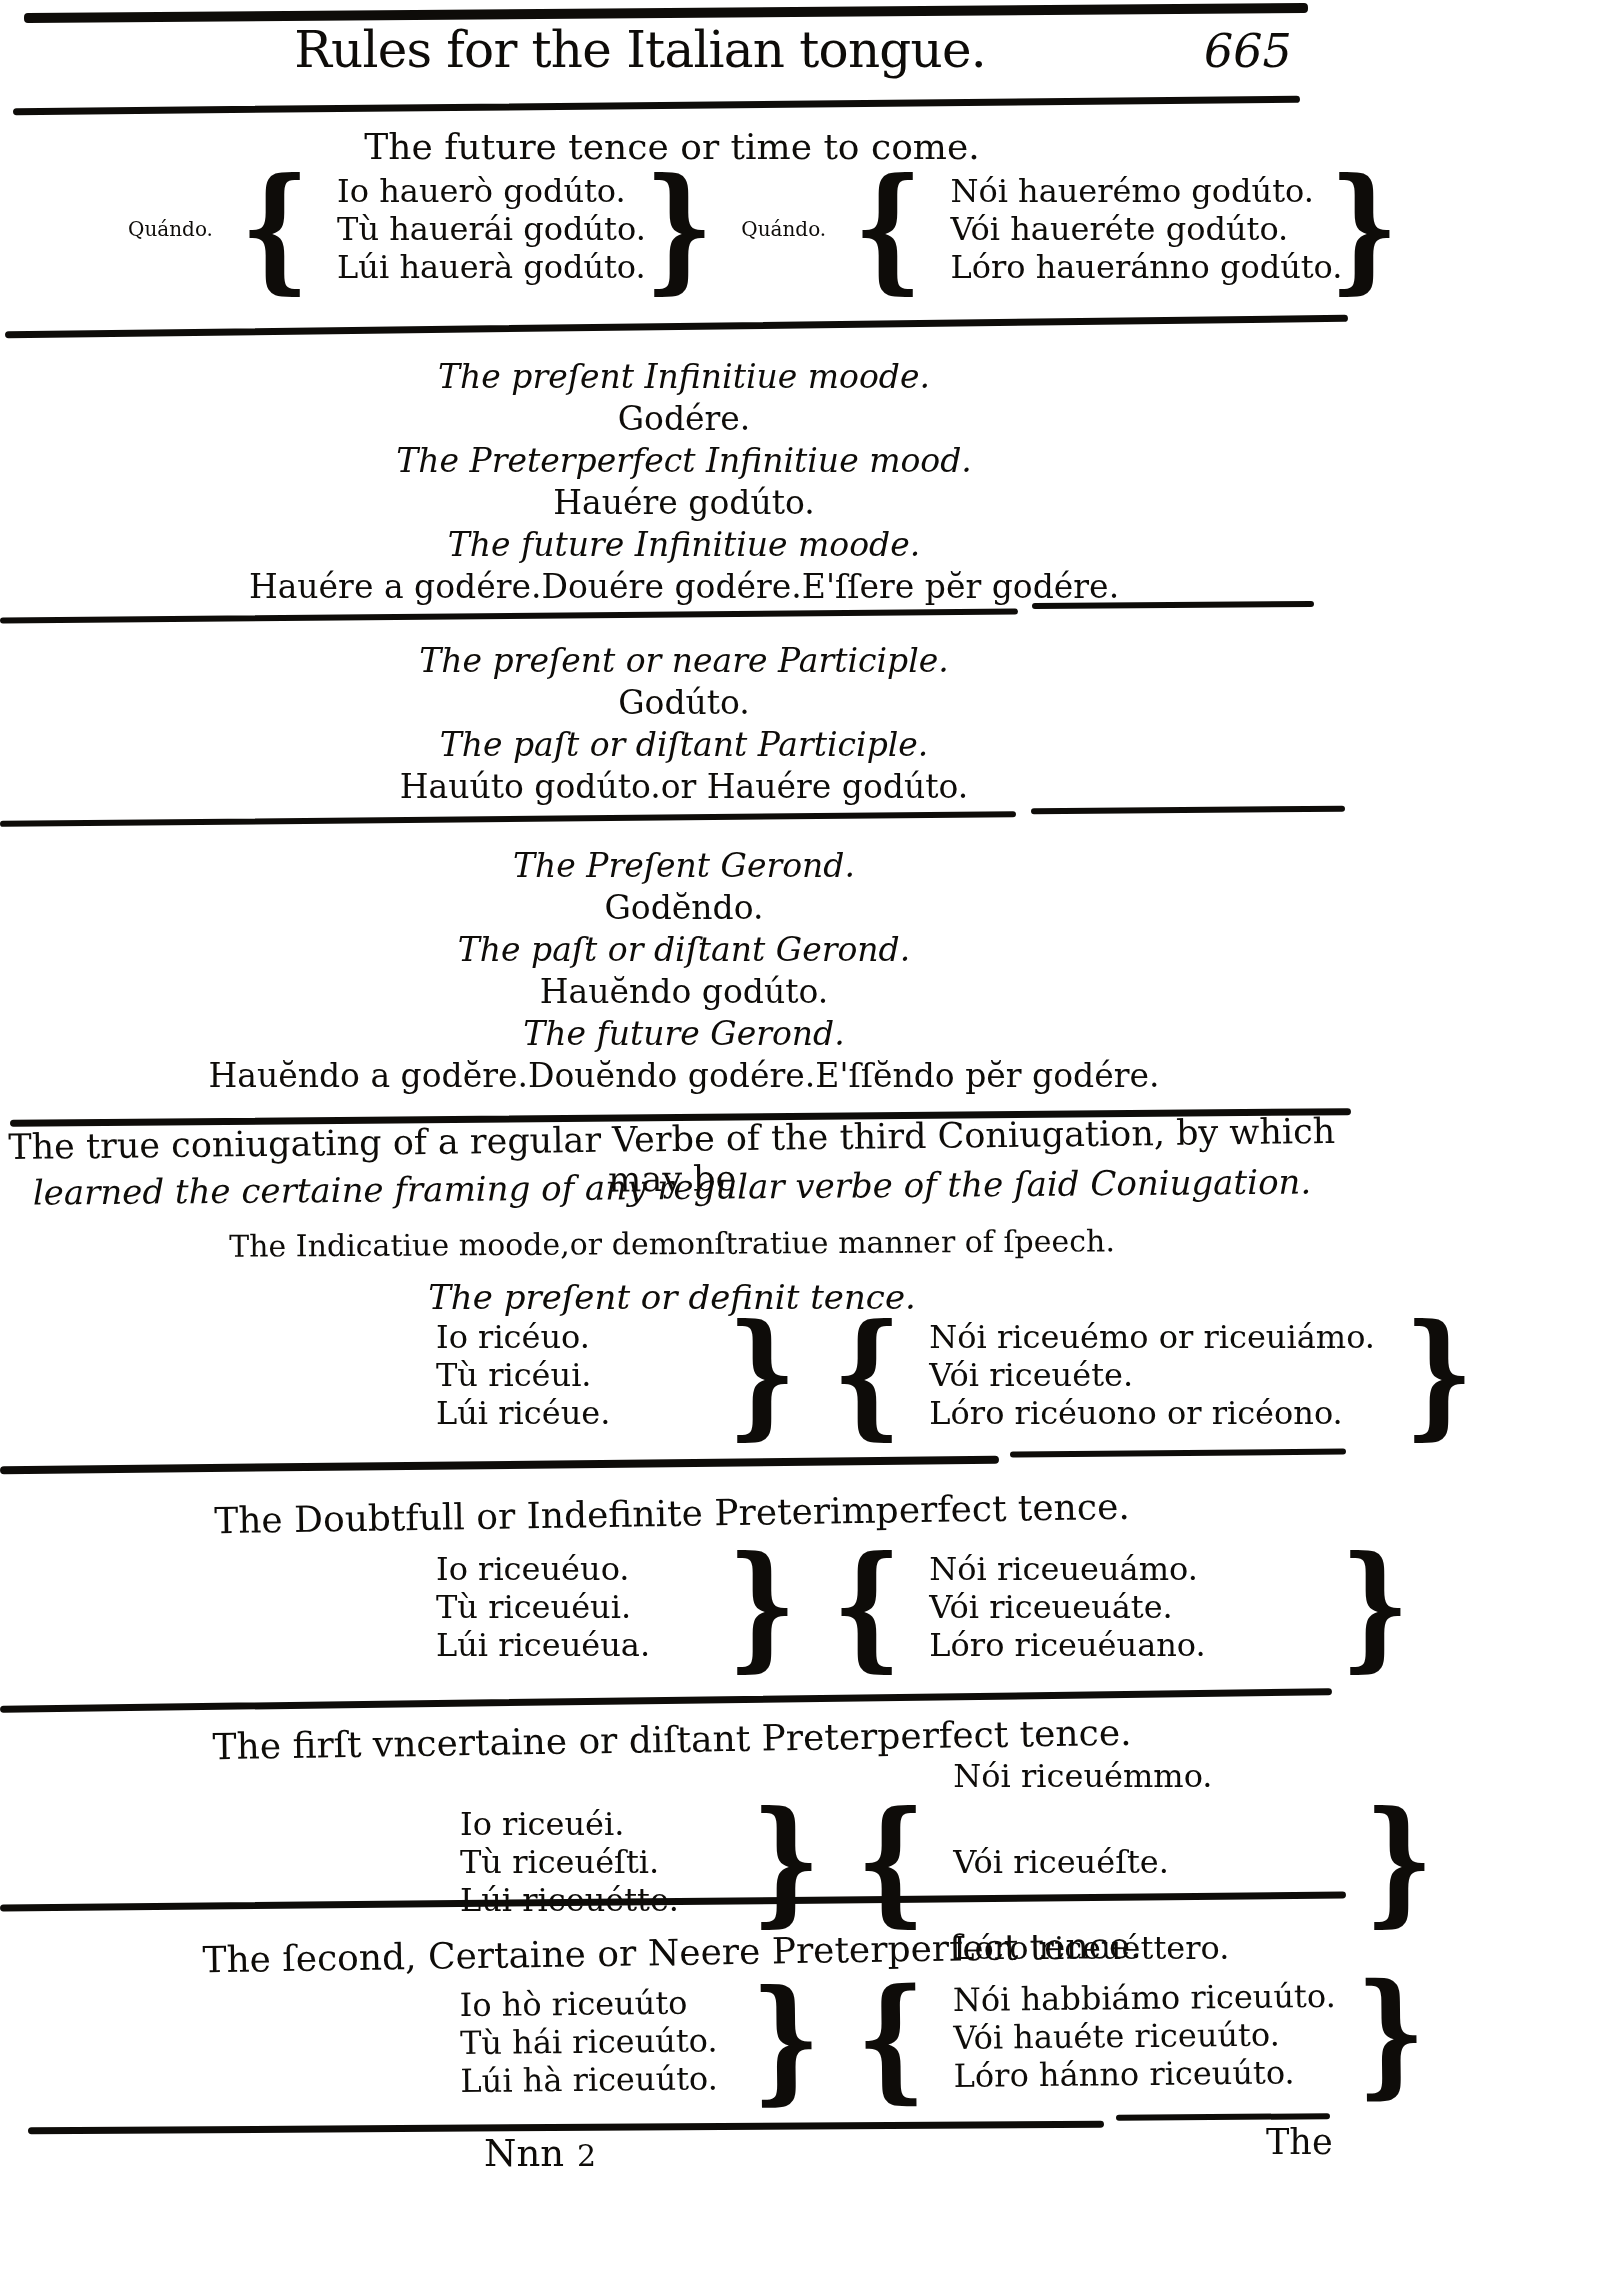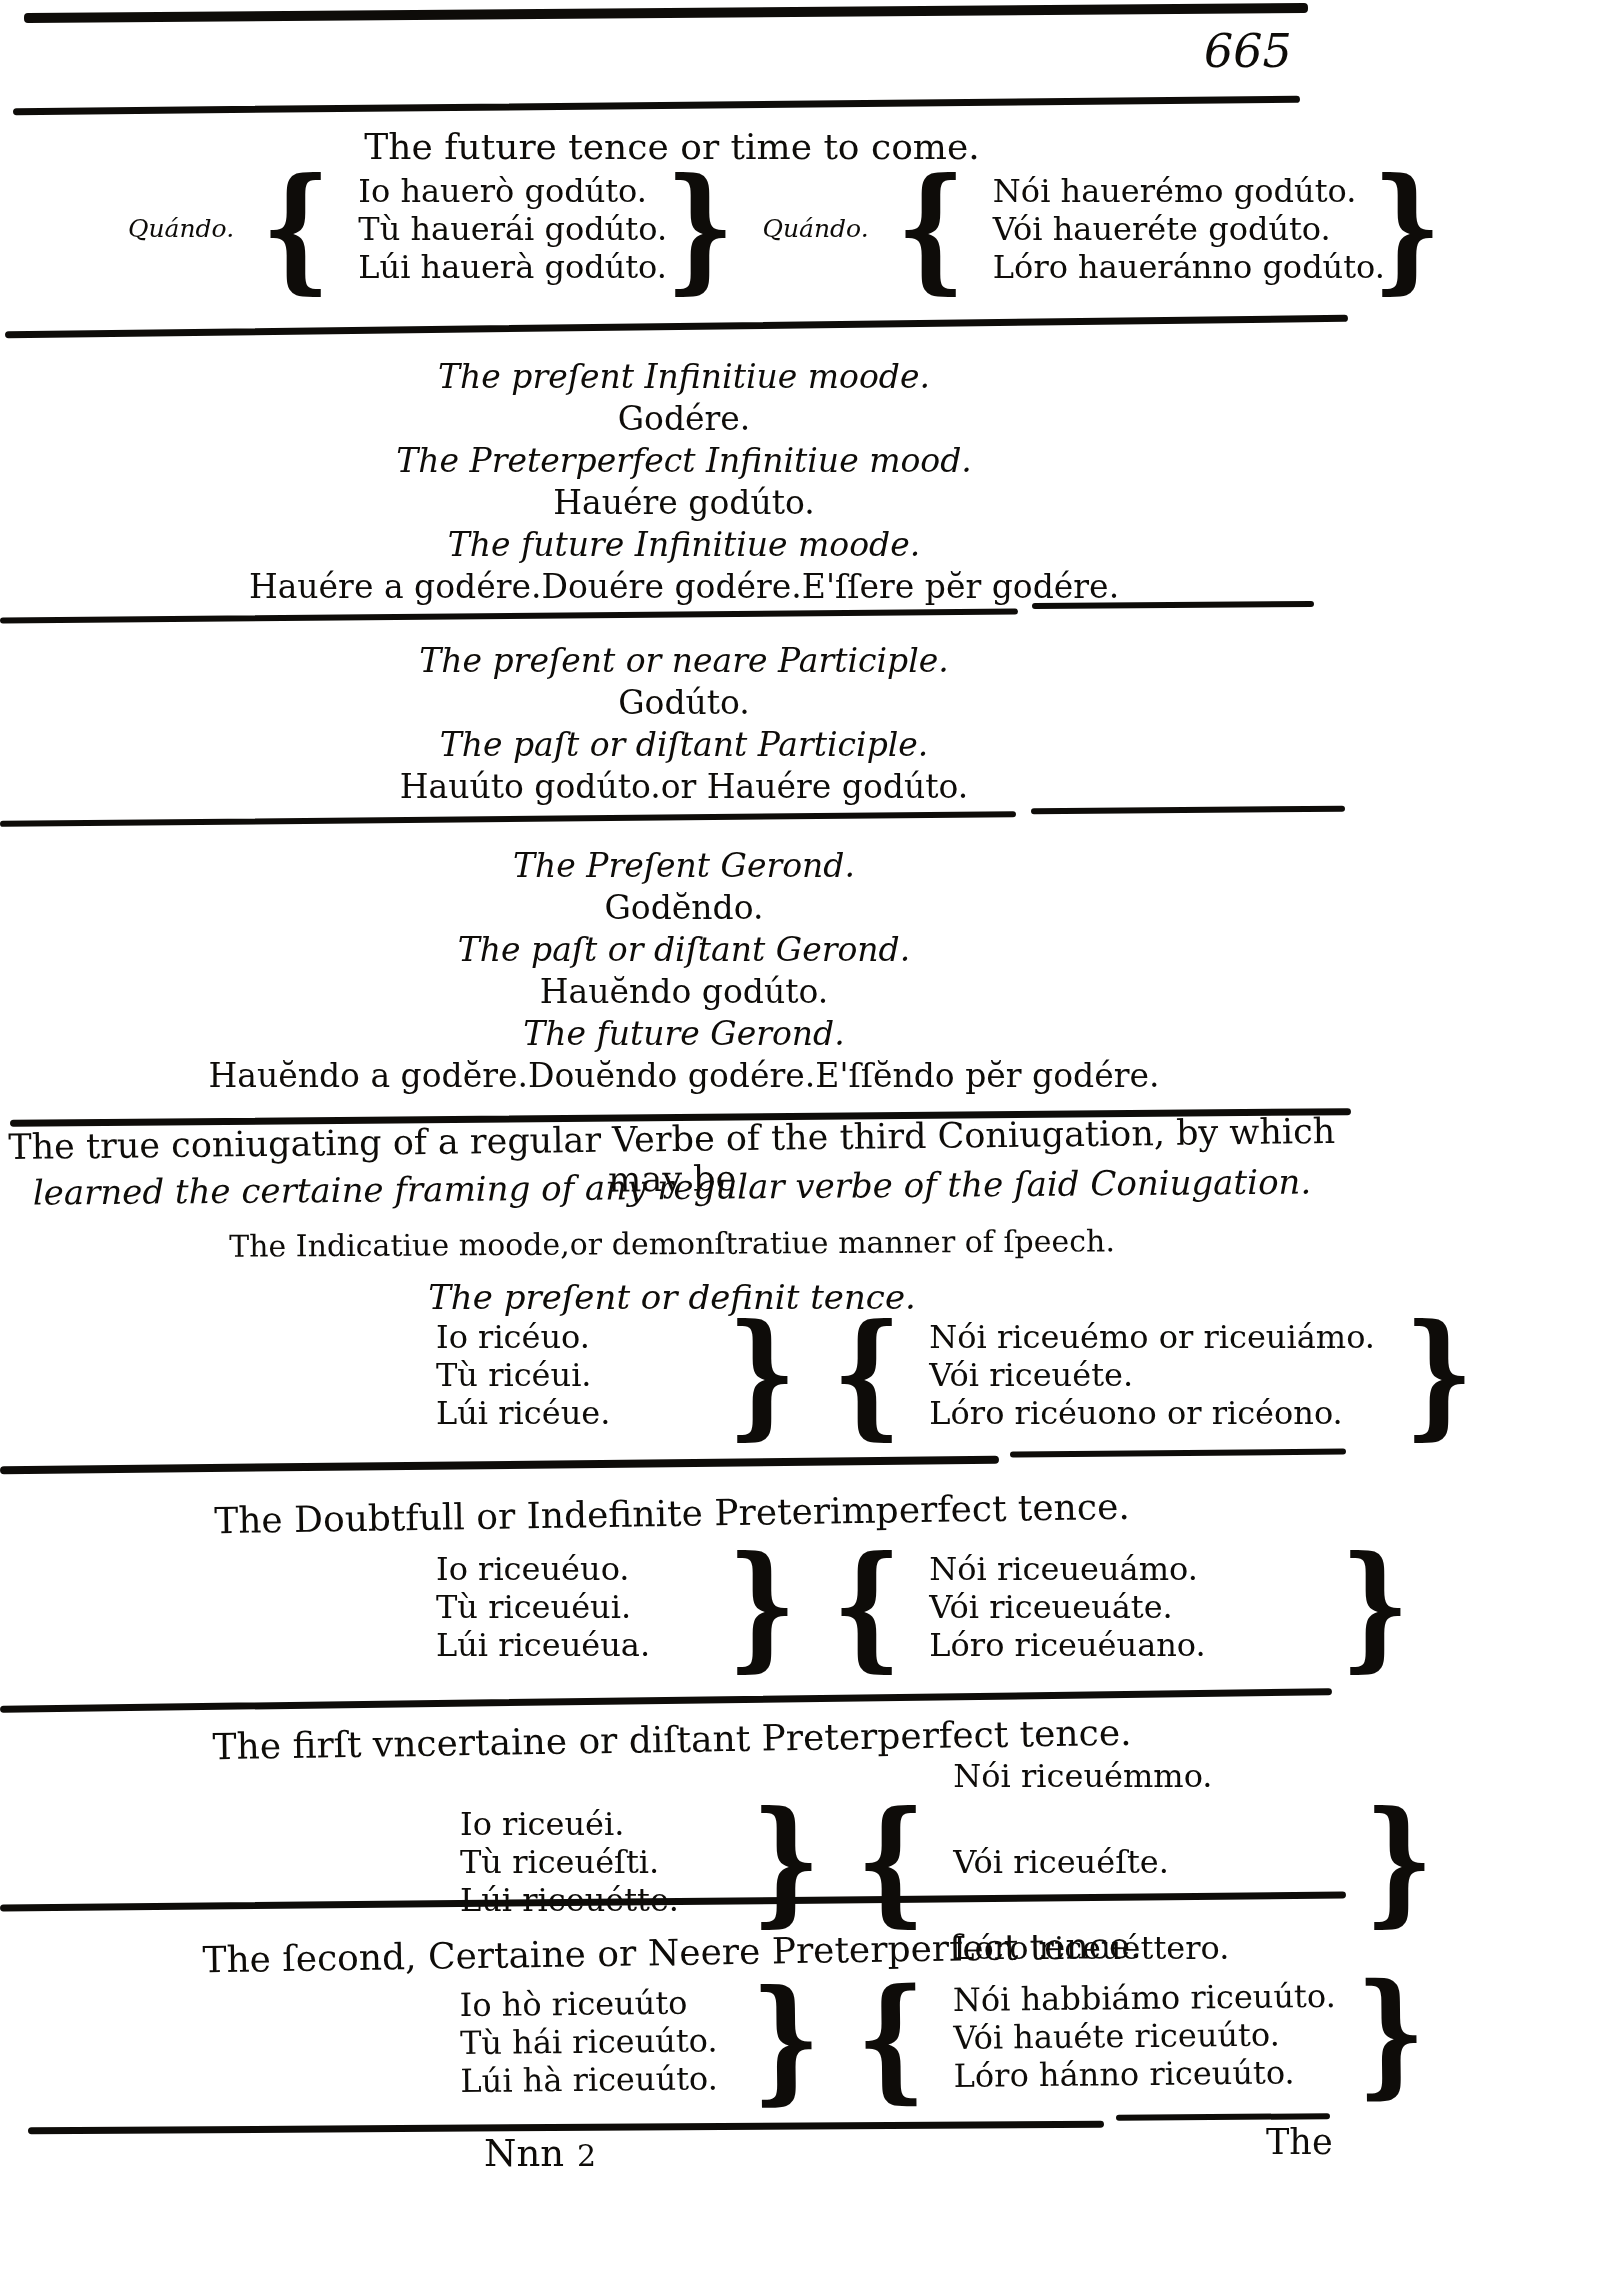--- a/index.html
+++ b/index.html
@@ -15,21 +15,21 @@
   .h1{font-size:36px;}
   .h2{font-size:34px;}
   .big1{font-size:35px;transform:rotate(-0.7deg);}
   .big2{font-size:34px;transform:rotate(-0.5deg);}
   .med{font-size:30px;transform:rotate(-0.35deg);}
   .sect{position:absolute;left:0;width:1344px;text-align:center;padding-left:12px;}
   .sect .ln{font-size:33px;line-height:42px;}
   .conj{position:absolute;display:flex;align-items:center;gap:19px;}
   .conj .col{display:flex;flex-direction:column;}
   .conj .ln{font-size:32px;line-height:38px;white-space:nowrap;}
-  .conj .label{font-size:25px;white-space:nowrap;font-style:italic;}
+  .conj .label{font-size:20px;white-space:nowrap;}
   .brace{font-size:134px;line-height:0.95;font-weight:bold;transform:scaleX(0.8);user-select:none;}
   .tilt1{transform:rotate(-0.9deg);}
   .tilt2{transform:rotate(-0.6deg);}
   .sig{position:absolute;left:436px;top:2132px;width:208px;text-align:center;font-size:37px;}
   .signum{font-size:30px;margin-left:12.8px;}
   .catch{position:absolute;left:1266px;top:2122px;font-size:35px;text-align:center;}
 </style>
 </head>
 <body>
 
@@ -43,20 +43,21 @@
   <div class="rule" style="top:816px;left:0px;width:1016px;height:6.4px;transform:rotate(-0.55deg);"></div>
   <div class="rule" style="top:807px;left:1031px;width:314px;height:5.6px;transform:rotate(-0.45deg);"></div>
   <div class="rule" style="top:1114px;left:9.6px;width:1341px;height:7.2px;transform:rotate(-0.5deg);"></div>
   <div class="rule" style="top:1461px;left:0px;width:999px;height:8px;transform:rotate(-0.6deg);"></div>
   <div class="rule" style="top:1450px;left:1010px;width:336px;height:6.4px;transform:rotate(-0.5deg);"></div>
   <div class="rule" style="top:1697px;left:0px;width:1332px;height:7.2px;transform:rotate(-0.75deg);"></div>
   <div class="rule" style="top:1898px;left:0px;width:1346px;height:7.2px;transform:rotate(-0.55deg);"></div>
   <div class="rule" style="top:2124px;left:28px;width:1076px;height:7.2px;transform:rotate(-0.35deg);"></div>
   <div class="rule" style="top:2114px;left:1116px;width:214px;height:6.4px;transform:rotate(-0.45deg);"></div>
 
+  <div class="title">Rules for the Italian tongue.</div>
   <div class="pageno">665</div>
 
   <div class="center h1" style="top:126px;">The future tence or time to come.</div>
   <div class="conj" style="left:128px;top:165px;">
     <div class="label">Quándo.</div>
     <div class="brace">{</div>
     <div class="col" style="width:280px;">
       <div class="ln">Io hauerò godúto.</div>
       <div class="ln">Tù hauerái godúto.</div>
       <div class="ln">Lúi hauerà godúto.</div>

